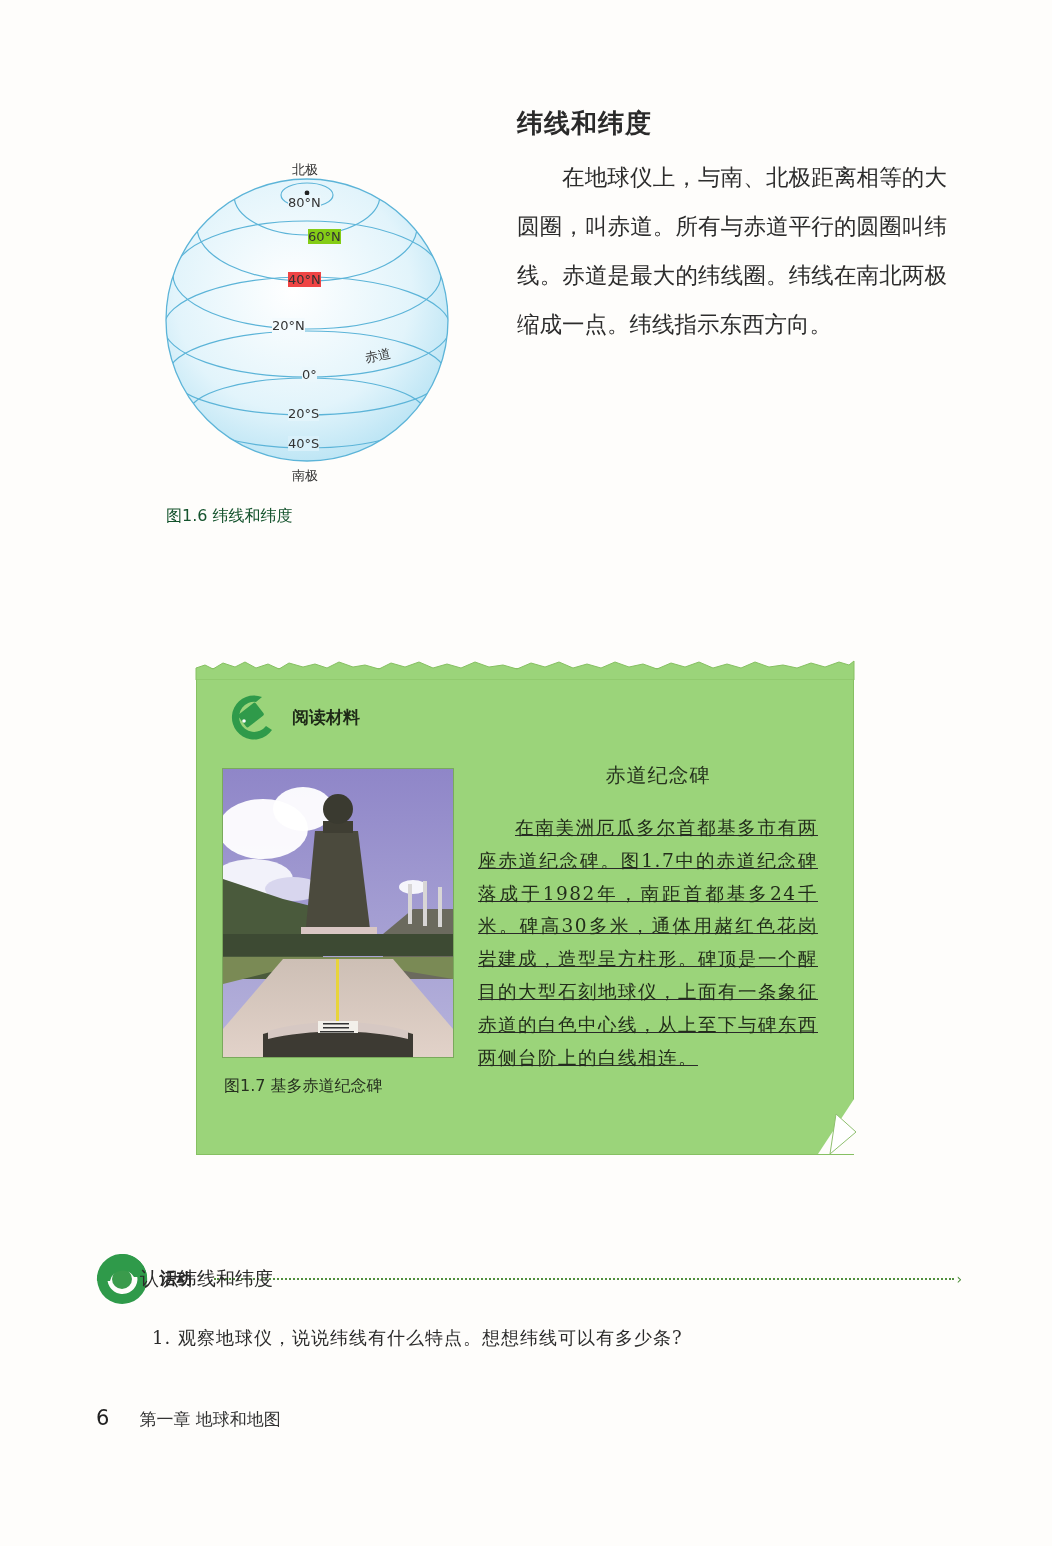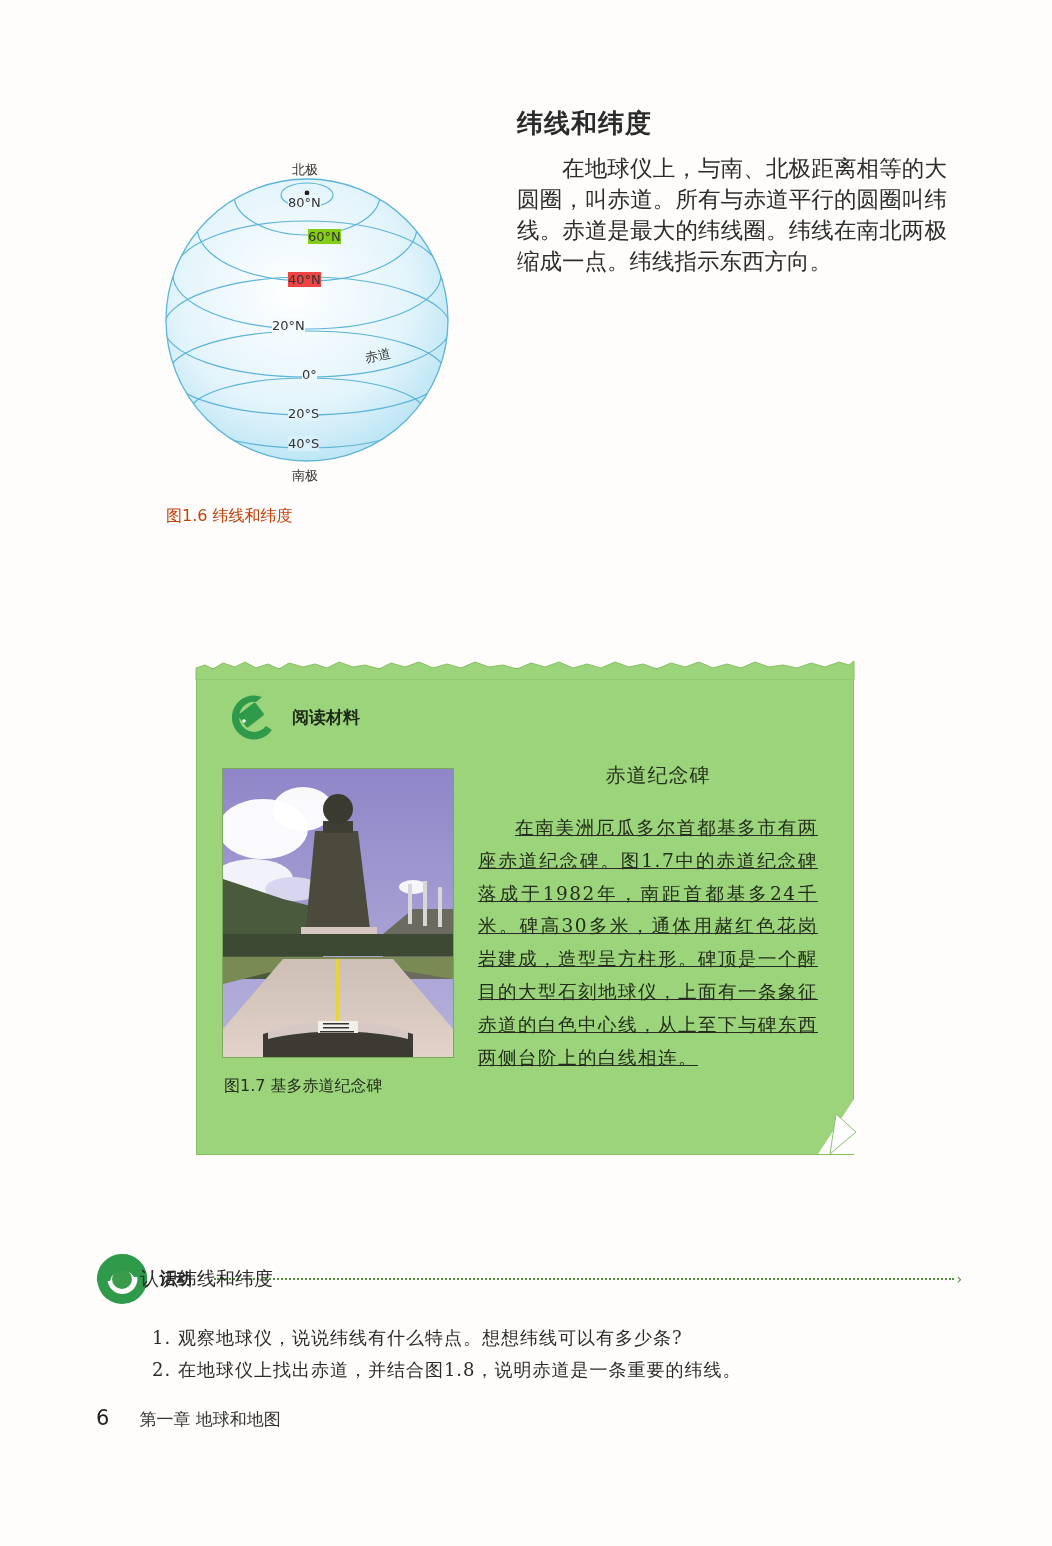--- a/index.html
+++ b/index.html
@@ -9,26 +9,26 @@
     position: relative;
     overflow: hidden;
     font-family: "DejaVu Serif", "Liberation Serif", serif;
     color: #2a2a2a;
   }
   .abs { position: absolute; }
 
   
   .globe-wrap { left: 160px; top: 155px; width: 300px; height: 340px; }
   .globe-label { font-family: "DejaVu Sans", "Liberation Sans", sans-serif; font-size: 13px; color: #333; }
-  .fig-caption { font-family: "DejaVu Sans", "Liberation Sans", sans-serif; font-size: 16px; color: #c2410c; }
+  .fig-caption { font-family: "DejaVu Sans", "Liberation Sans", sans-serif; font-size: 16px; color: #14532d; }
 
   
   .section-title { left: 517px; top: 106px; font-family: "DejaVu Sans", "Liberation Sans", sans-serif; font-size: 26px; font-weight: bold; color: #2a2a2a; letter-spacing: 1px; }
   .body-col { left: 517px; top: 153px; width: 430px; }
-  .body-col p { margin: 0; font-size: 22.5px; line-height: 31px; text-align: justify; color: #2c2c2c; }
+  .body-col p { margin: 0; font-size: 22.5px; line-height: 49px; text-align: justify; color: #2c2c2c; }
   .body-col p.indent { text-indent: 2em; }
 
   
   .reading-box {
     left: 196px; top: 668px; width: 656px; height: 485px;
     background: #9bd47a;
     border: 1px solid #86c062;
   }
   .reading-torn { left: 193px; top: 656px; width: 664px; height: 24px; }
   .reading-header { left: 222px; top: 690px; display: flex; align-items: center; }
@@ -176,19 +176,18 @@
     <path d="M3,30 A25,25 0 0 1 26,3 L30,3 A25,25 0 0 1 53,26 L40,26 A13,13 0 0 0 16,30 Z" fill="#2f9a4a"></path>
   </svg>
   <span class="activity-label">活动</span>
   <div class="activity-rule">
     <span class="activity-arrow">›</span>
   </div>
 </div>
 <div class="abs activity-title">认识纬线和纬度</div>
 <ul class="abs activity-list">
   <li>1. 观察地球仪，说说纬线有什么特点。想想纬线可以有多少条?</li>
-  <li>2. 在地球仪上找出赤道，并结合图1.8，说明赤道是一条重要的纬线。</li>
 </ul>
 
 <div class="abs footer">
   <span class="page-number">6</span>
   <span class="footer-chapter">第一章   地球和地图</span>
 </div>
 
 </body></html>

